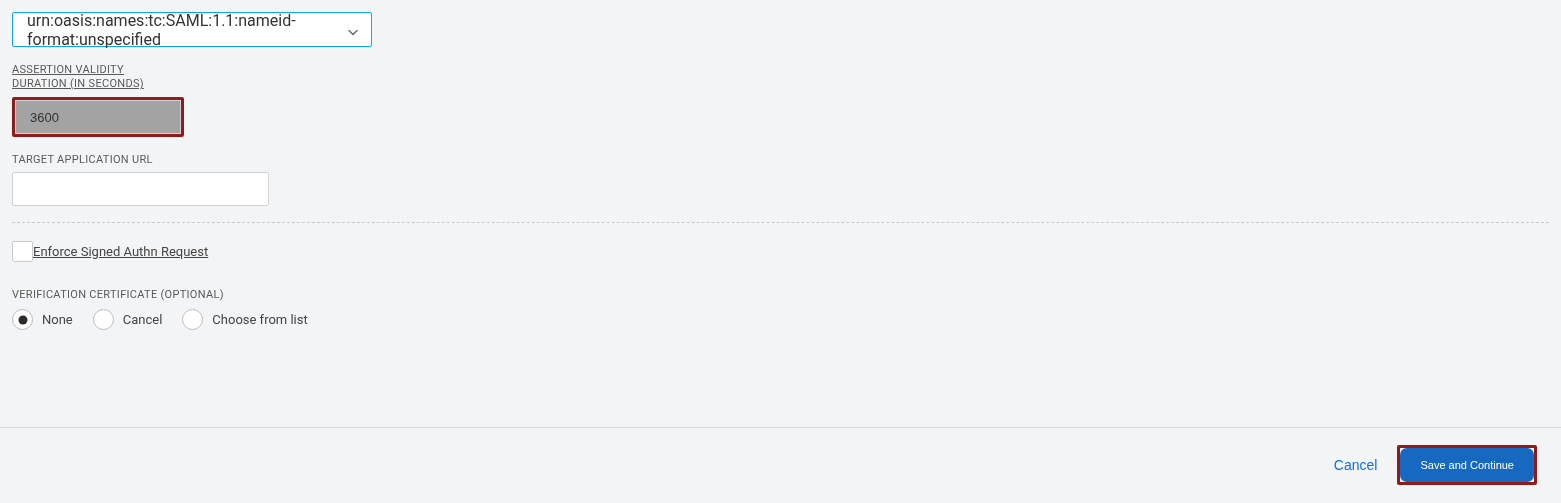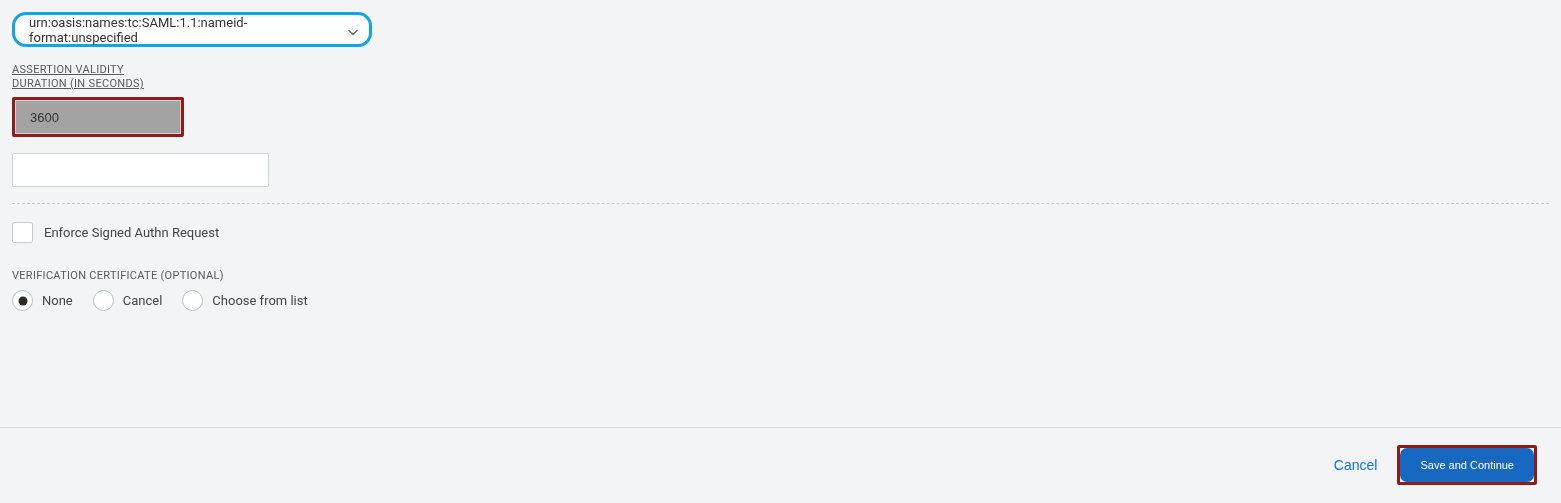--- a/index.html
+++ b/index.html
@@ -28,25 +28,25 @@
     line-height: 14px;
     text-decoration: underline;
   }
   .select-wrap {
     position: relative;
     width: 360px;
   }
   .select-field {
     width: 100%;
     height: 35px;
-    border: 3px solid #0ea5e9;
-    background: #fff;
-    border-radius: 14px;
+    border: 1px solid #0ea5e9;
+    background: #fff;
+    border-radius: 2px;
     padding: 0 36px 0 14px;
-    font-size: 13px;
+    font-size: 16px;
     color: #333;
     display: flex;
     align-items: center;
     cursor: pointer;
   }
   .select-chevron {
     position: absolute;
     right: 14px;
     top: 50%;
     transform: translateY(-50%);
@@ -80,22 +80,22 @@
     width: 257px;
   }
   .divider {
     border: none;
     border-top: 1px dashed #c8cbce;
     margin: 8px 0 18px 0;
   }
   .checkbox-row {
     display: flex;
     align-items: center;
-    gap: 11px;
     margin-bottom: 26px;
+    text-decoration: underline;
   }
   .checkbox {
     width: 21px;
     height: 21px;
     border: 1px solid #c8cbce;
     background: #fff;
     border-radius: 2px;
     cursor: pointer;
   }
   .checkbox-label {
@@ -196,20 +196,21 @@
     <div class="field-label field-label-multiline">
       <div>ASSERTION VALIDITY</div>
       <div>DURATION (IN SECONDS)</div>
     </div>
     <div class="duration-wrap">
       <input class="duration-input" type="text" value="3600" style="">
     </div>
   </div>
 
   <div class="field-group">
+    <div class="field-label">TARGET APPLICATION URL</div>
     <input class="text-input url-input" type="text" value="" style="">
   </div>
 
   <hr class="divider">
 
   <div class="checkbox-row">
     <div class="checkbox"></div>
     <span class="checkbox-label">Enforce Signed Authn Request</span>
   </div>
 

